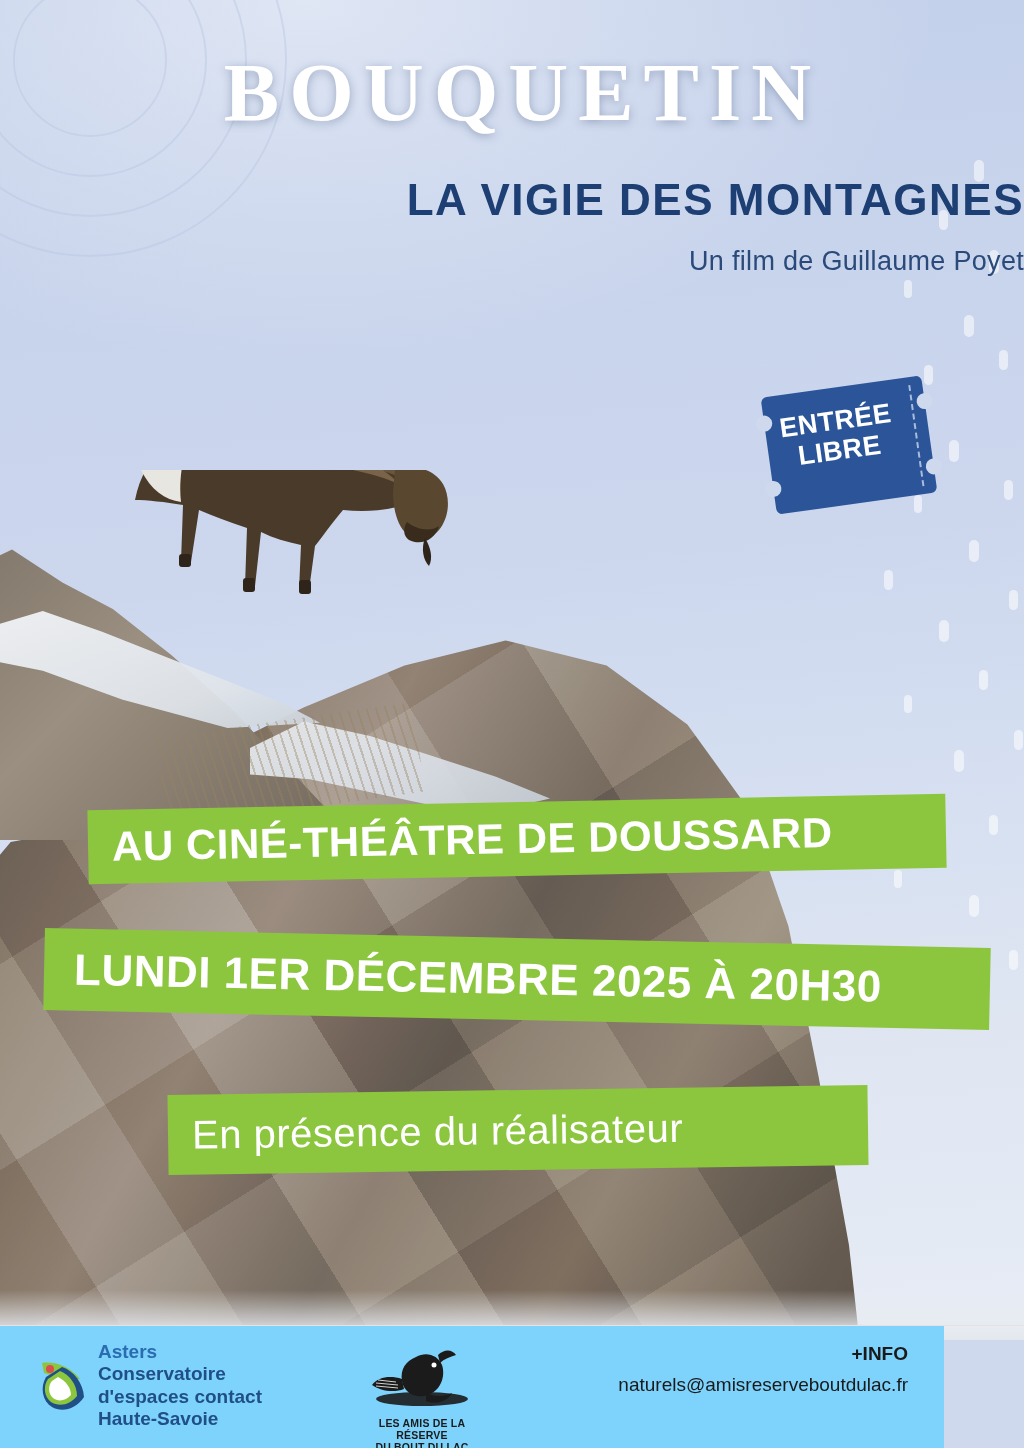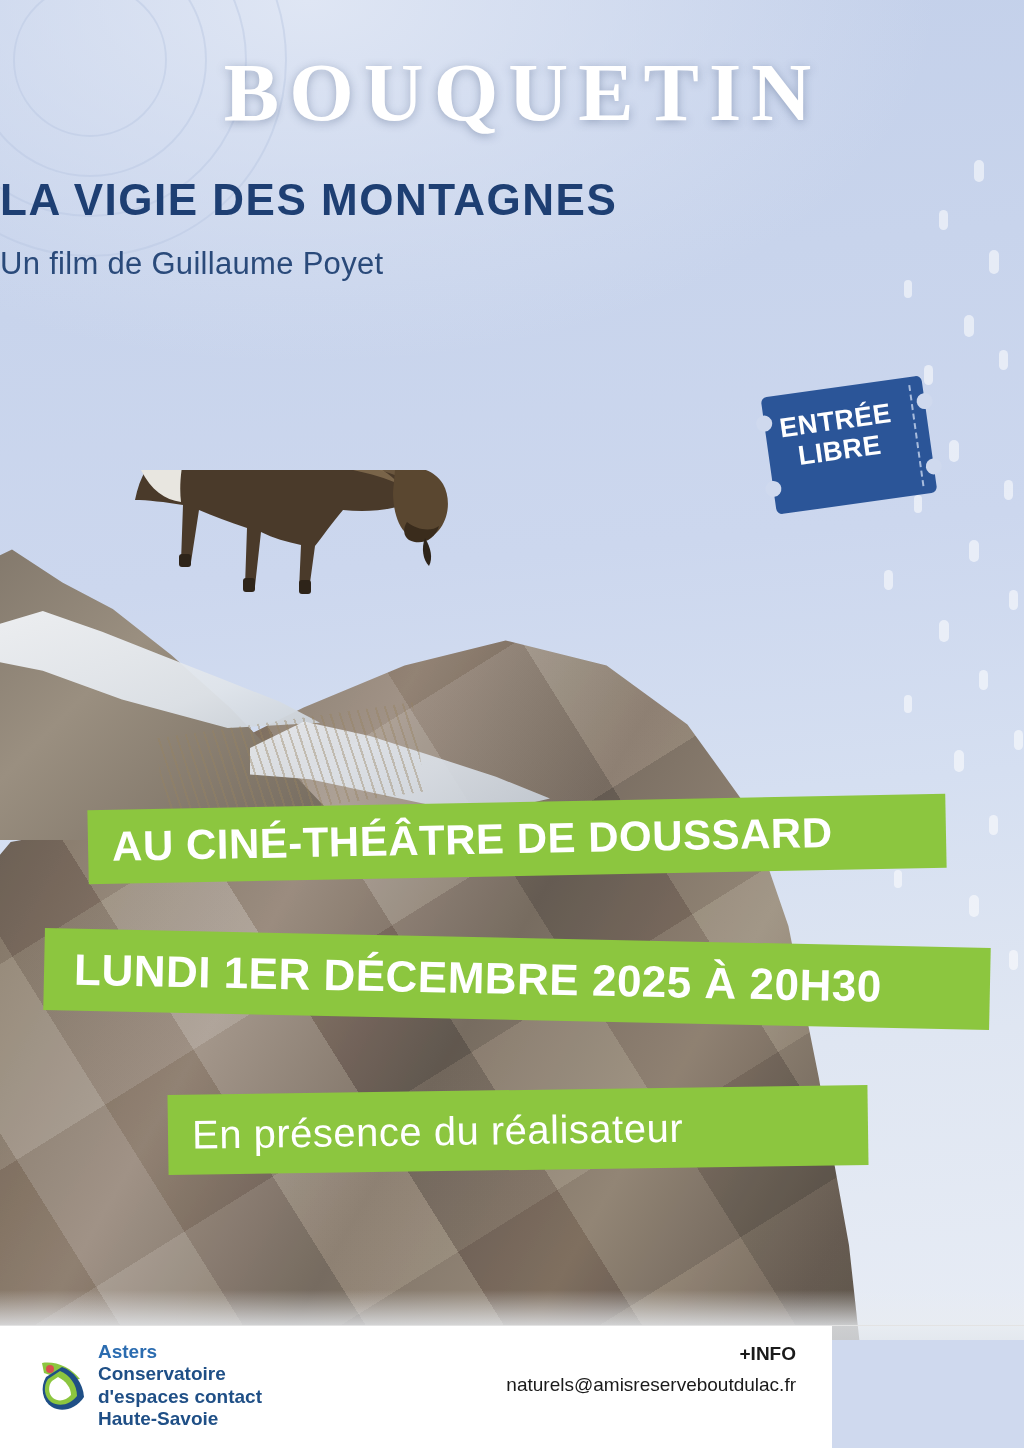--- a/index.html
+++ b/index.html
@@ -68,33 +68,33 @@
     font-size: 83px;
     letter-spacing: 10px;
     color: #ffffff;
     text-shadow: 0 2px 10px rgba(40,60,100,.35);
     padding-left: 21px;
   }
   .title-sub {
     position: absolute;
     left: 0; right: 0;
     top: 175px;
-    text-align: left;
+    text-align: right;
     font-family: "Liberation Sans", sans-serif;
     font-weight: bold;
     font-size: 44px;
     letter-spacing: 1.5px;
     color: #1e3f73;
   }
   .title-credit {
     position: absolute;
     left: 0; right: 0;
     top: 246px;
-    text-align: left;
-    font-size: 31px;
+    text-align: right;
+    font-size: 27px;
     color: #2a4a7a;
     letter-spacing: .3px;
   }
 
   
   .ticket {
     position: absolute;
     left: 768px; top: 386px;
     width: 162px; height: 118px;
     transform: rotate(-8deg);
@@ -229,22 +229,22 @@
     transform: rotate(-0.8deg);
     font-weight: normal;
     font-size: 40px;
     padding-left: 24px;
   }
 
   
   .footer {
     position: absolute;
     left: 0; top: 1325px;
-    width: 832px; height: 123px;
-    background: #ffffff;
+    width: 944px; height: 123px;
+    background: #7dd3fc;
   }
   .footer-rule {
     position: absolute;
     left: 0; top: 0; width: 1024px; height: 1px;
     background: #e3e3e3;
   }
 
   .logo-asters {
     position: absolute;
     left: 36px; top: 16px;
@@ -433,20 +433,37 @@
         </svg>
       </div>
       <div class="asters-text">
         <div class="asters-name">Asters</div>
         <div class="asters-desc">Conservatoire</div>
         <div class="asters-desc">d'espaces contact</div>
         <div class="asters-desc">Haute-Savoie</div>
       </div>
     </div>
 
+    <div class="logo-amis">
+      <svg viewBox="0 0 140 72" width="140" height="72">
+        <ellipse cx="70" cy="60" rx="46" ry="7" fill="#1b1b1b" opacity=".9"></ellipse>
+        <path d="M64 18 C74 12 86 16 90 26 C94 38 88 52 76 56 C64 60 52 54 50 42 C48 30 54 22 64 18 Z" fill="#1b1b1b"></path>
+        <path d="M86 16 C92 10 100 10 104 16 C98 18 92 20 88 24 Z" fill="#1b1b1b"></path>
+        <circle cx="82" cy="26" r="2.5" fill="#ffffff"></circle>
+        <path d="M50 40 C38 36 26 38 20 46 C28 52 42 54 52 50 Z" fill="#1b1b1b"></path>
+        <g stroke="#ffffff" stroke-width="1" opacity=".8">
+          <path d="M24 44 L46 46"></path>
+            <path d="M24 47 L46 49"></path>
+            <path d="M26 41 L44 43"></path>
+        </g>
+        <path d="M74 54 C82 58 92 58 100 54 C96 62 84 66 74 62 Z" fill="#1b1b1b"></path>
+      </svg>
+      <div class="amis-text1">LES AMIS DE LA RÉSERVE</div>
+      <div class="amis-text2">DU BOUT DU LAC</div>
+    </div>
 
     <div class="info-block">
       <div class="info-title">+INFO</div>
       <div class="info-line">naturels@amisreserveboutdulac.fr</div>
     </div>
   </div>
 
 </div>
 
 </body></html>

